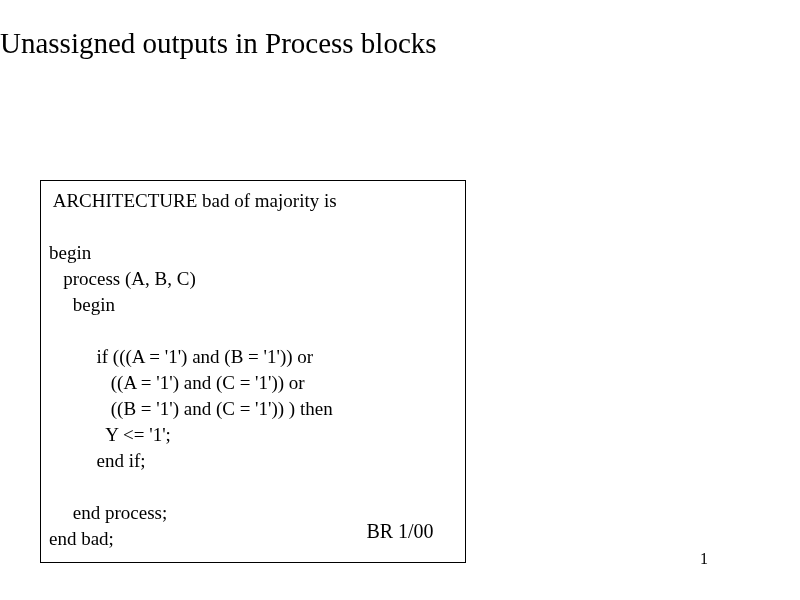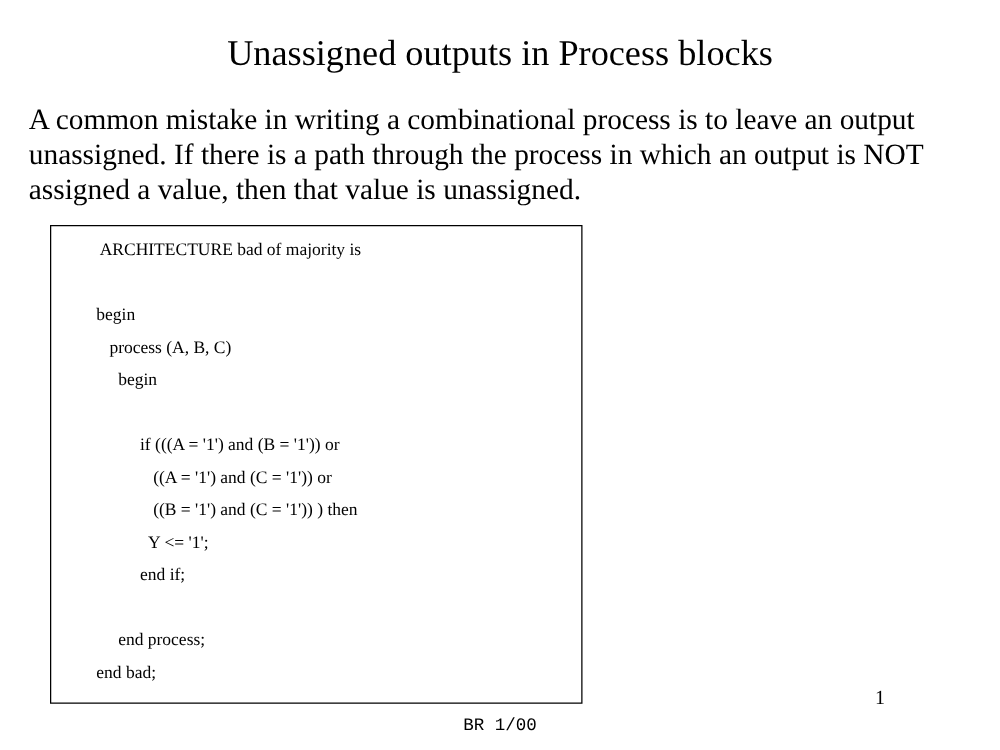--- a/index.html
+++ b/index.html
@@ -18,21 +18,20 @@
   #slide {
     position: relative;
     width: 800px;
     height: 600px;
   }
   #slide-title {
     position: absolute;
     left: 0;
     top: 26px;
     width: 800px;
-    text-align: center;
     font-size: 29px;
     line-height: 34px;
     letter-spacing: 0px;
     white-space: nowrap;
   }
   #slide-body {
     position: absolute;
     left: 23px;
     top: 82px;
     width: 744px;
@@ -48,61 +47,58 @@
     height: 383px;
     border: 1px solid #000000;
     box-sizing: border-box;
     background: transparent;
   }
   #code-listing {
     position: absolute;
     left: 8px;
     top: 7px;
     width: 410px;
-    font-size: 14px;
+    font-size: 19px;
     line-height: 26px;
     white-space: pre;
     text-align: left;
-    margin-left: 28px;
   }
   .code-line {
     white-space: pre;
     min-height: 26px;
   }
   .code-line.blank {
     height: 26px;
   }
   #footer-note {
     position: absolute;
     left: 0;
-    top: 571px;
+    top: 521px;
     width: 800px;
     text-align: center;
-    font-size: 14px;
+    font-size: 20px;
     line-height: 20px;
-    font-family: Liberation Mono, monospace;
   }
   #page-number {
     position: absolute;
     left: 700px;
     top: 549px;
     width: 60px;
     text-align: left;
     font-size: 16px;
     line-height: 20px;
   }
 </style>
 </head>
 <body>
 
 <div id="slide">
 
   <div id="slide-title">Unassigned outputs in Process blocks</div>
 
-  <div id="slide-body">A common mistake in writing a combinational process is to leave an output unassigned.  If there is a path through the process in which an output is NOT assigned a value, then that value is unassigned.</div>
 
   <div id="code-box">
     <div id="code-listing"><div class="code-line"> ARCHITECTURE bad of majority is</div><div class="code-line blank">&nbsp;</div><div class="code-line">begin</div><div class="code-line">   process (A, B, C)</div><div class="code-line">     begin</div><div class="code-line blank">&nbsp;</div><div class="code-line">          if (((A = '1') and (B = '1')) or</div><div class="code-line">             ((A = '1') and (C = '1')) or</div><div class="code-line">             ((B = '1') and (C = '1')) ) then</div><div class="code-line">            Y &lt;= '1';</div><div class="code-line">          end if;</div><div class="code-line blank">&nbsp;</div><div class="code-line">     end process;</div><div class="code-line">end bad;</div></div>
   </div>
 
   <div id="footer-note">BR 1/00</div>
 
   <div id="page-number">1</div>
 
 </div>

